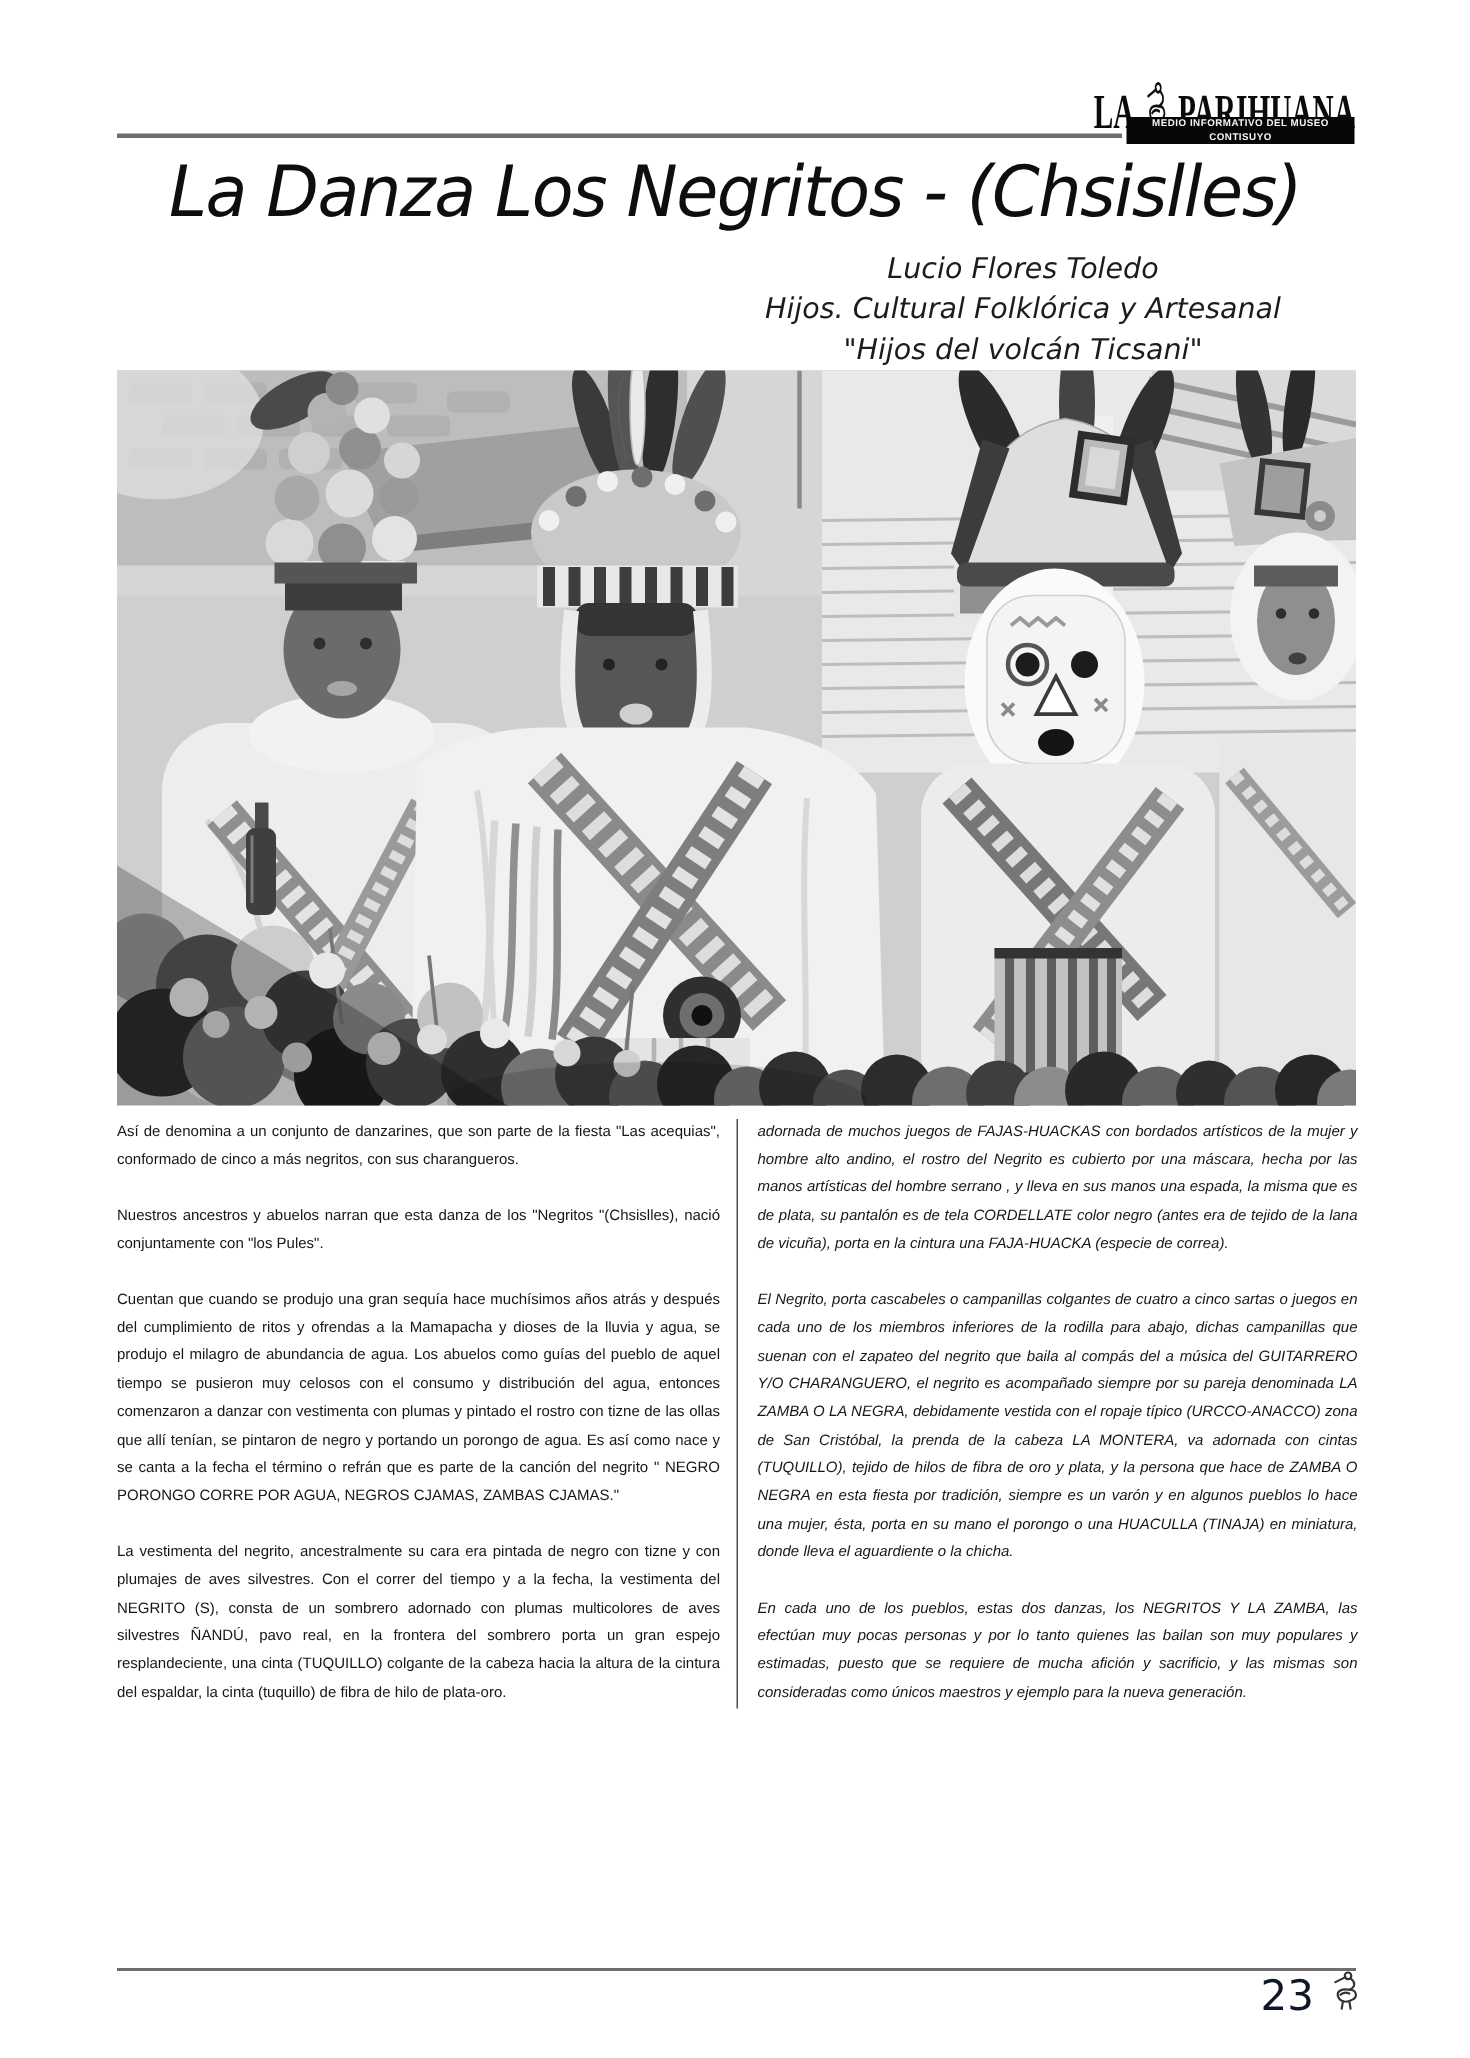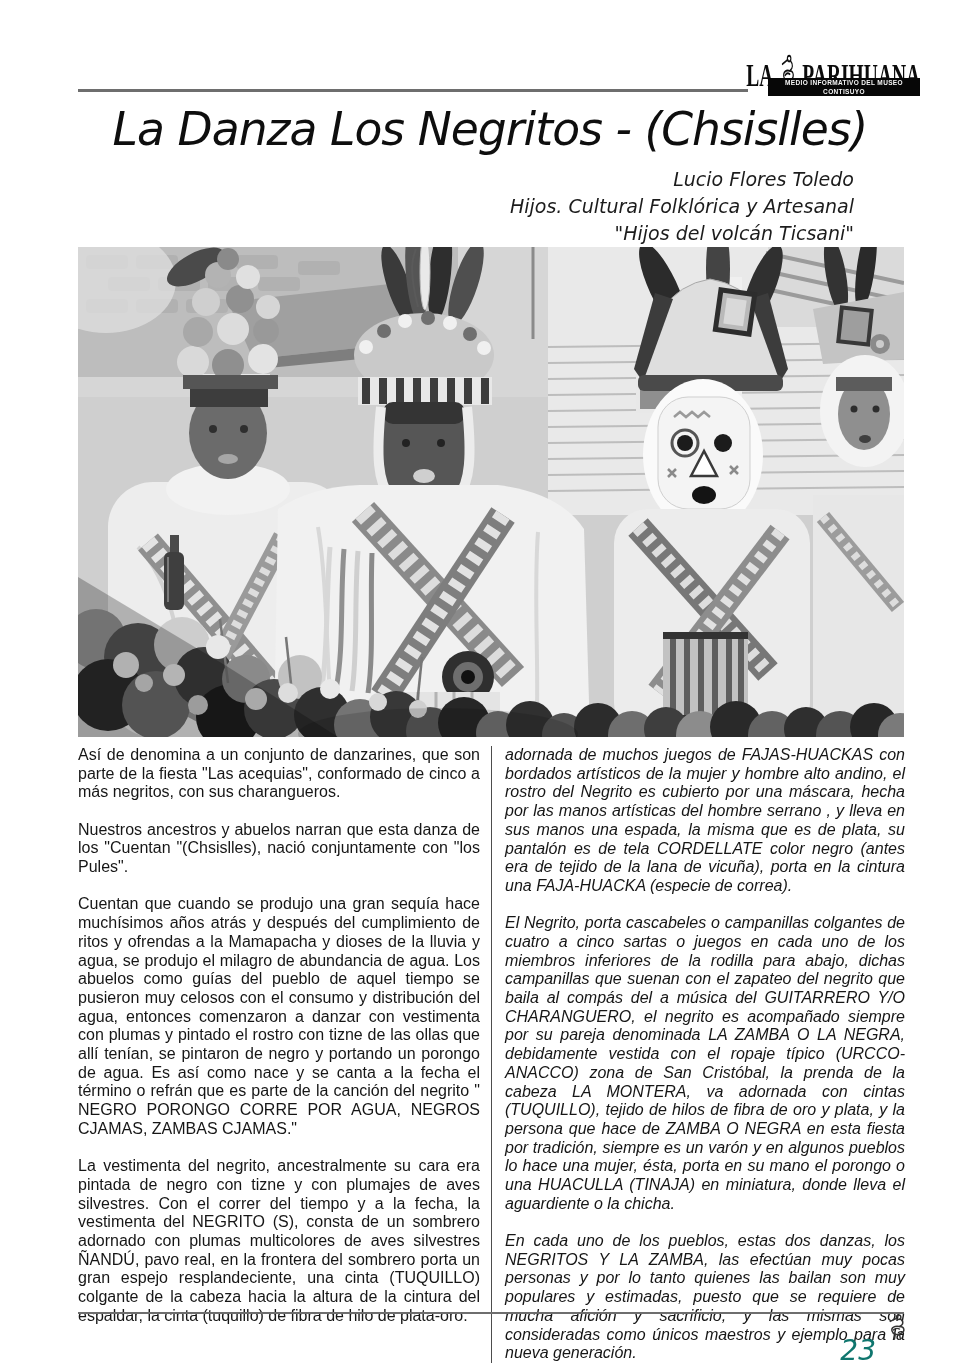--- a/index.html
+++ b/index.html
@@ -1,51 +1,51 @@
 <!DOCTYPE html>
 <html><head>
 <meta charset="utf-8">
 <style>
   html,body{margin:0;padding:0;background:#ffffff;}
   .page{position:relative;width:980px;height:1372px;background:#fff;overflow:hidden;
         font-family:"Liberation Sans",sans-serif;color:#161616;}
 
   
-  .masthead{position:absolute;top:55px;right:60px;width:152px;height:41px;}
+  .masthead{position:absolute;top:55px;right:77px;width:152px;height:41px;}
   .masthead-title{position:absolute;right:0;top:-2px;display:flex;align-items:center;white-space:nowrap;
         font-family:"Liberation Serif",serif;font-weight:bold;font-size:31px;color:#0b0b0b;
         transform:scale(0.63,1.05);transform-origin:100% 0;letter-spacing:0px;}
   .masthead-title .bird-logo{display:inline-block;margin:0 3px;}
   .masthead-bar{position:absolute;right:0;bottom:0;width:152px;background:#070707;color:#f5f5f5;
         font-size:6.5px;line-height:9px;text-align:center;letter-spacing:.35px;font-weight:bold;}
   .header-rule{position:absolute;left:78px;top:89px;width:670px;height:3px;background:#6e6e6e;}
 
   
   .article-title{position:absolute;left:0;top:101px;width:100%;text-align:center;
         font-family:"DejaVu Sans",sans-serif;font-style:italic;font-size:47px;letter-spacing:-1px;
         color:#0e0e0e;transform:scaleX(.97);}
-  .byline{position:absolute;top:166px;right:126px;text-align:right;
+  .byline{position:absolute;top:166px;right:126px;text-align:center;
         font-family:"DejaVu Sans",sans-serif;font-style:italic;font-size:19px;line-height:27px;color:#1c1c1c;}
 
   
   .photo{position:absolute;left:78px;top:247px;width:826px;height:490px;background:#c9c9c9;}
   .photo svg{display:block;}
 
   
   .columns{position:absolute;left:78px;top:746px;width:828px;display:flex;}
-  .col{width:402px;font-size:16px;line-height:18.7px;text-align:justify;}
+  .col{width:402px;font-size:10px;line-height:18.7px;text-align:justify;}
   .col--right{width:400px;font-style:italic;}
   .divider{width:1px;background:#4d4d4d;margin-left:11px;margin-right:13px;}
   .col p{margin:0 0 18.6px 0;}
   .col p:last-child{margin-bottom:0;}
 
   
   .footer-rule{position:absolute;left:78px;top:1312px;width:826px;height:2px;background:#6e6e6e;}
   .page-number{position:absolute;top:1314px;right:104px;font-family:"DejaVu Sans",sans-serif;
-        font-style:italic;font-size:28px;color:#0f766e;margin-top:20px;}
+        font-size:28px;color:#0f172a;}
   .footer-bird{position:absolute;top:1313px;right:72px;}
 </style>
 </head>
 <body>
 
 <div class="page">
 
   <div class="masthead">
     <div class="masthead-title">
       <span>LA</span>
@@ -324,21 +324,21 @@
           <circle cx="340" cy="462" r="9" fill="#cfcfcf"></circle>
       </g>
       <polygon points="0,330 150,420 260,490 0,490" fill="#000000" opacity="0.25"></polygon>
       <ellipse cx="360" cy="487" rx="140" ry="26" fill="#000000" opacity="0.14"></ellipse>
     </svg>
   </div>
 
   <div class="columns">
     <div class="col">
       <p>Así de denomina a un conjunto de danzarines, que son parte de la fiesta "Las acequias", conformado de cinco a más negritos, con sus charangueros.</p>
-      <p>Nuestros ancestros y abuelos narran que esta danza de los "Cuentan "(Chsislles), nació conjuntamente con "los Pules".</p>
+      <p>Nuestros ancestros y abuelos narran que esta danza de los "Negritos "(Chsislles), nació conjuntamente con "los Pules".</p>
       <p>Cuentan que cuando se produjo una gran sequía hace muchísimos años atrás y después del cumplimiento de ritos y ofrendas a la Mamapacha y dioses de la lluvia y agua, se produjo el milagro de abundancia de agua. Los abuelos como guías del pueblo de aquel tiempo se pusieron muy celosos con el consumo y distribución del agua, entonces comenzaron a danzar con vestimenta con plumas y pintado el rostro con tizne de las ollas que allí tenían, se pintaron de negro y portando un porongo de agua. Es así como nace y se canta a la fecha el término o refrán que es parte de la canción del negrito " NEGRO PORONGO CORRE POR AGUA, NEGROS CJAMAS, ZAMBAS CJAMAS."</p>
       <p>La vestimenta del negrito, ancestralmente su cara era pintada de negro con tizne y con plumajes de aves silvestres. Con el correr del tiempo y a la fecha, la vestimenta del NEGRITO (S), consta de un sombrero adornado con plumas multicolores de aves silvestres ÑANDÚ, pavo real, en la frontera del sombrero porta un gran espejo resplandeciente, una cinta (TUQUILLO) colgante de la cabeza hacia la altura de la cintura del espaldar, la cinta (tuquillo) de fibra de hilo de plata-oro.</p>
     </div>
     <div class="divider"></div>
     <div class="col col--right">
       <p>adornada de muchos juegos de FAJAS-HUACKAS con bordados artísticos de la mujer y hombre alto andino, el rostro del Negrito es cubierto por una máscara, hecha por las manos artísticas del hombre serrano , y lleva en sus manos una espada, la misma que es de plata, su pantalón es de tela CORDELLATE color negro (antes era de tejido de la lana de vicuña), porta en la cintura una FAJA-HUACKA (especie de correa).</p>
       <p>El Negrito, porta cascabeles o campanillas colgantes de cuatro a cinco sartas o juegos en cada uno de los miembros inferiores de la rodilla para abajo, dichas campanillas que suenan con el zapateo del negrito que baila al compás del a música del GUITARRERO Y/O CHARANGUERO, el negrito es acompañado siempre por su pareja denominada LA ZAMBA O LA NEGRA, debidamente vestida con el ropaje típico (URCCO-ANACCO) zona de San Cristóbal, la prenda de la cabeza LA MONTERA, va adornada con cintas (TUQUILLO), tejido de hilos de fibra de oro y plata, y la persona que hace de ZAMBA O NEGRA en esta fiesta por tradición, siempre es un varón y en algunos pueblos lo hace una mujer, ésta, porta en su mano el porongo o una HUACULLA (TINAJA) en miniatura, donde lleva el aguardiente o la chicha.</p>
       <p>En cada uno de los pueblos, estas dos danzas, los NEGRITOS Y LA ZAMBA, las efectúan muy pocas personas y por lo tanto quienes las bailan son muy populares y estimadas, puesto que se requiere de mucha afición y sacrificio, y las mismas son consideradas como únicos maestros y ejemplo para la nueva generación.</p>
     </div>
   </div>

